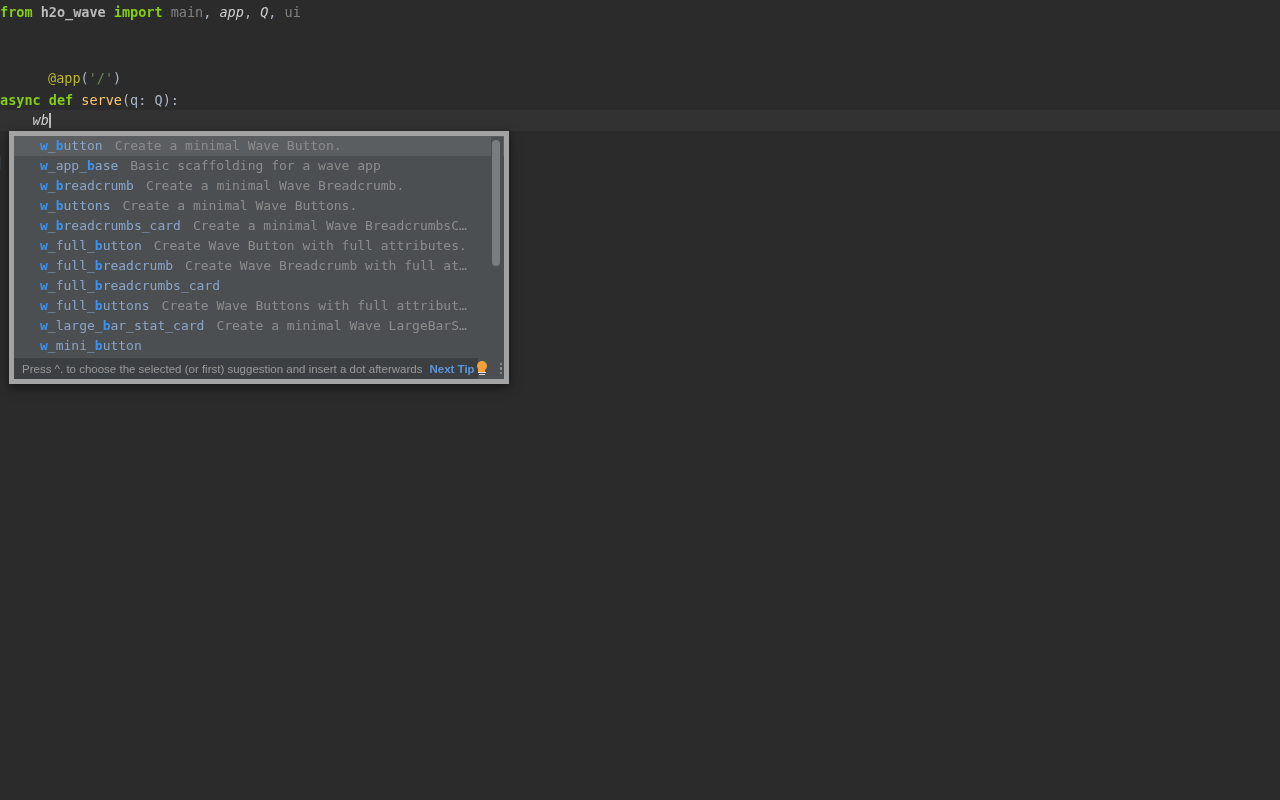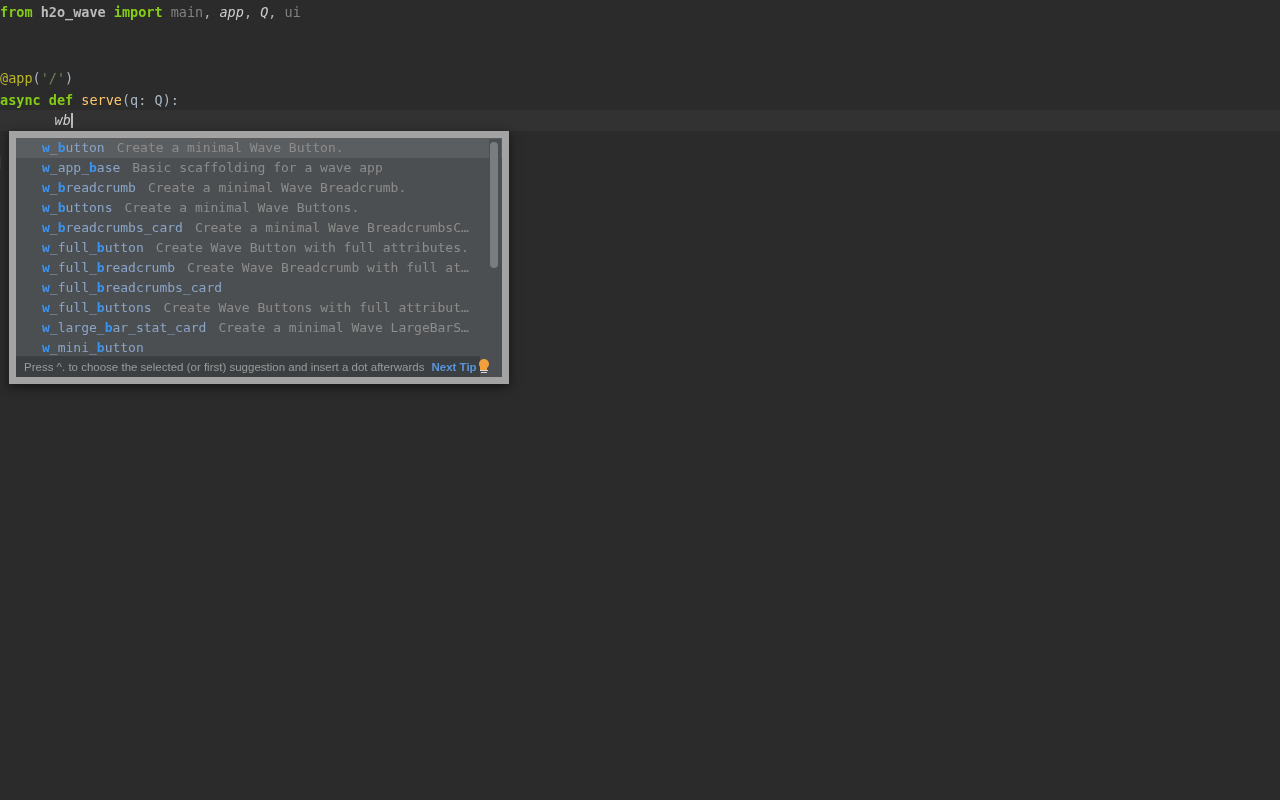--- a/index.html
+++ b/index.html
@@ -71,21 +71,21 @@
   }
 
   
   #completion-popup {
     position: absolute;
     left: 9px;
     top: 131px;
     width: 500px;
     height: 253px;
     background: #4c4f51;
-    border: 7px solid #a3a3a3;
+    border: 5px solid #a3a3a3;
     box-shadow: 0 3px 10px rgba(0,0,0,0.55);
     box-sizing: border-box;
     overflow: hidden;
   }
   #completion-list {
     position: absolute;
     left: 0; top: 0;
     width: 498px;
     height: 230px;
     overflow: hidden;
@@ -224,24 +224,24 @@
     border-radius: 50%;
   }
 </style>
 </head>
 <body>
 
 <div id="editor">
   <div class="current-line-band" style="top: 110px; background: rgb(50, 50, 50);"></div>
   <div id="code-lines">
       <div class="code-line" style="top: 2px;"><span class="kw">from </span><span class="bold-id">h2o_wave </span><span class="kw">import </span><span class="dim">main</span><span class="punct">, </span><span class="plain-white">app</span><span class="punct">, </span><span class="plain-white">Q</span><span class="punct">, </span><span class="dim">ui</span></div>
-      <div class="code-line" style="top: 68px;"><span class="deco">@app</span><span class="punct">(</span><span class="str">'/'</span><span class="punct">)</span></div>
+      <div class="code-line" style="top: 68px; padding-left: 48px;"><span class="deco">@app</span><span class="punct">(</span><span class="str">'/'</span><span class="punct">)</span></div>
       <div class="code-line" style="top: 90px;"><span class="kw">async </span><span class="kw">def </span><span class="func">serve</span><span class="punct">(</span><span class="param">q</span><span class="punct">: </span><span class="typ">Q</span><span class="punct">):</span></div>
     </div>
-  <div id="current-line" class="code-line" style="top: 110px; padding-left: 22px;"><span class="ident">    </span><span class="plain-white">wb</span><span class="caret"></span></div>
+  <div id="current-line" class="code-line" style="top: 110px;"><span class="ident">    </span><span class="plain-white">wb</span><span class="caret"></span></div>
   <div class="left-clip">]</div>
 </div>
 
 <div id="completion-popup" style="background: rgb(76, 79, 81);">
 
   <div id="completion-list">
       <div class="cmp-row selected" style="background: rgb(91, 94, 96);">
         <span class="cmp-name"><span class="m">w</span><span>_</span><span class="m">b</span><span>u</span><span>t</span><span>t</span><span>o</span><span>n</span></span>
         <span class="cmp-desc">Create a minimal Wave Button.</span>
       </div>

